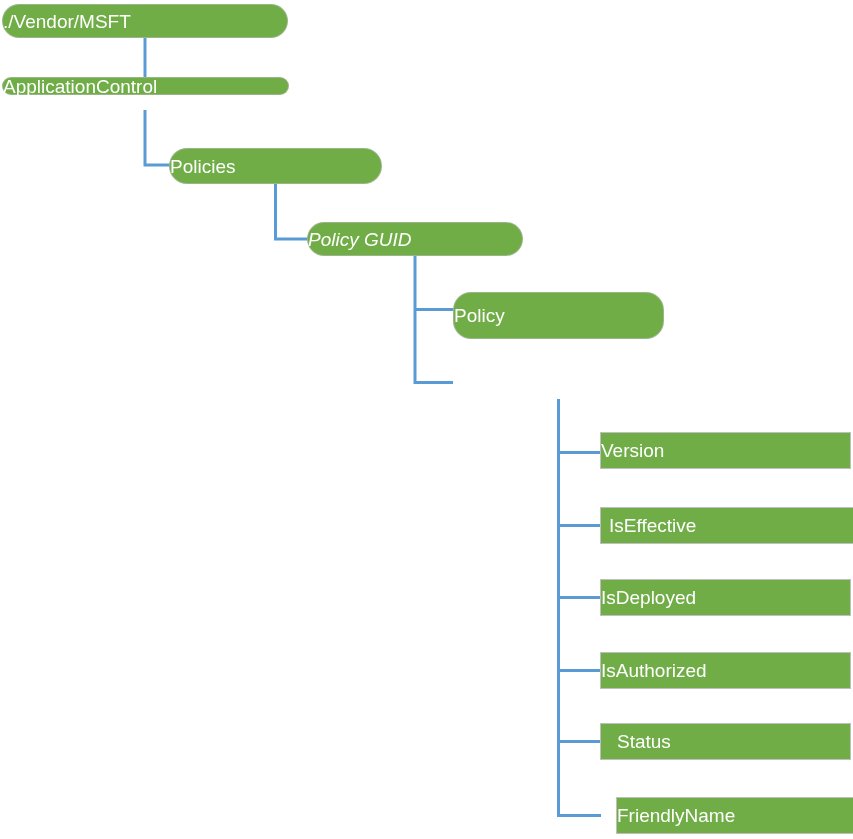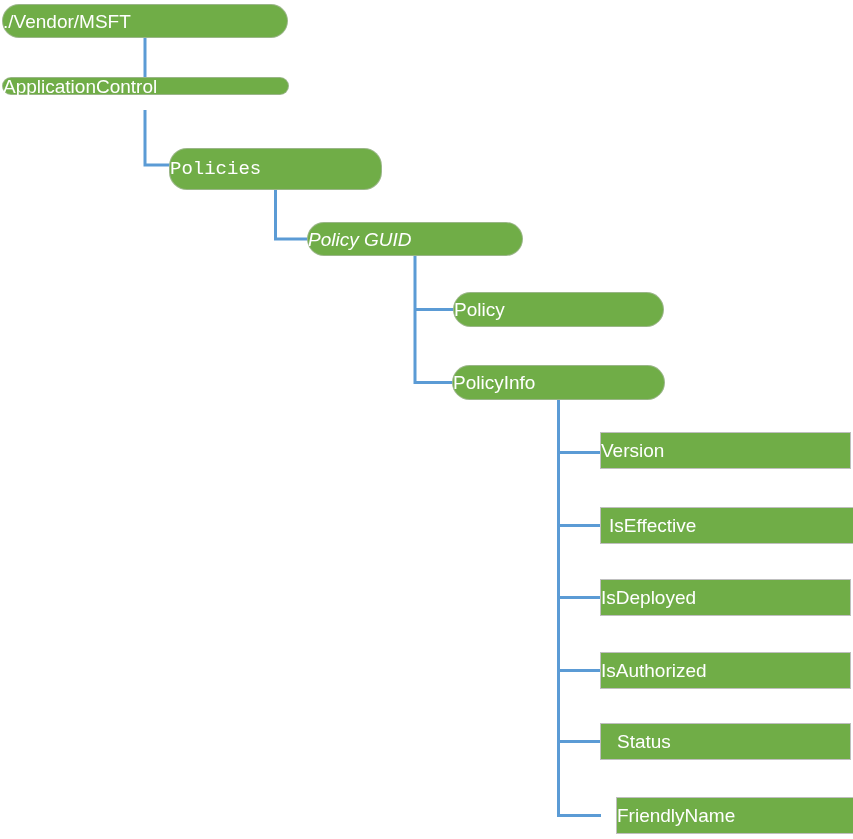--- a/index.html
+++ b/index.html
@@ -72,35 +72,32 @@
   </svg>
 
   <div class="node pill" style="left:2px;   top:4px;   width:286px; height:34px;">
     <span>./Vendor/MSFT</span>
   </div>
 
   <div class="node pill" style="left:2px;   top:77px;  width:287px; height:18px;">
     <span>ApplicationControl</span>
   </div>
 
-  <div class="node pill" style="left:169px; top:148px; width:213px; height:42px;font-family:Liberation Mono, monospace;">
+  <div class="node pill" style="left:169px; top:148px; width:213px; height:36px;">
     <span>Policies</span>
   </div>
 
   <div class="node pill italic" style="left:307px; top:222px; width:216px; height:34px;">
     <span>Policy GUID</span>
   </div>
 
-  <div class="node pill" style="left:453px; top:292px; width:211px; height:35px;">
+  <div class="node pill" style="left:453px; top:292px; width:211px; height:47px;">
     <span>Policy</span>
   </div>
 
-  <div class="node pill" style="left:452px; top:365px; width:213px; height:35px;">
-    <span>PolicyInfo</span>
-  </div>
 
   <div class="node leaf" style="left:600px; top:432px; width:251px; height:37px;">
     <span>Version</span>
   </div>
 
   <div class="node leaf" style="left:600px; top:507px; width:263px; height:37px;padding-left:8px;">
     <span>IsEffective</span>
   </div>
 
   <div class="node leaf" style="left:600px; top:652px; width:251px; height:37px;">

